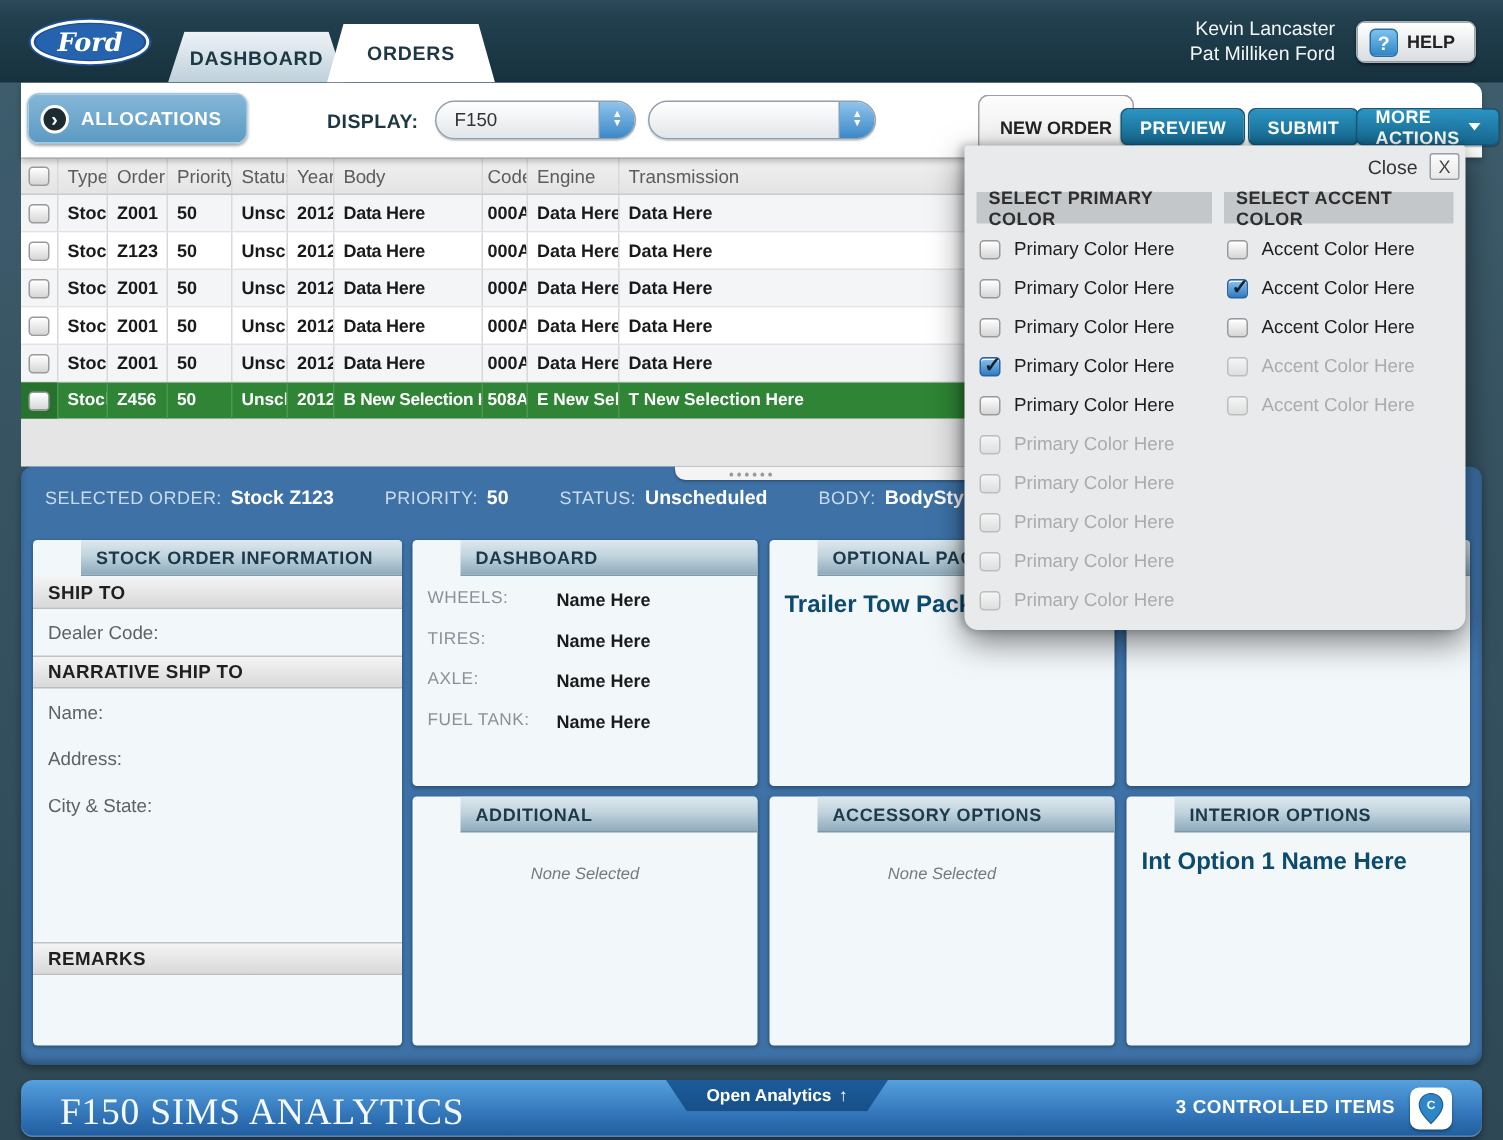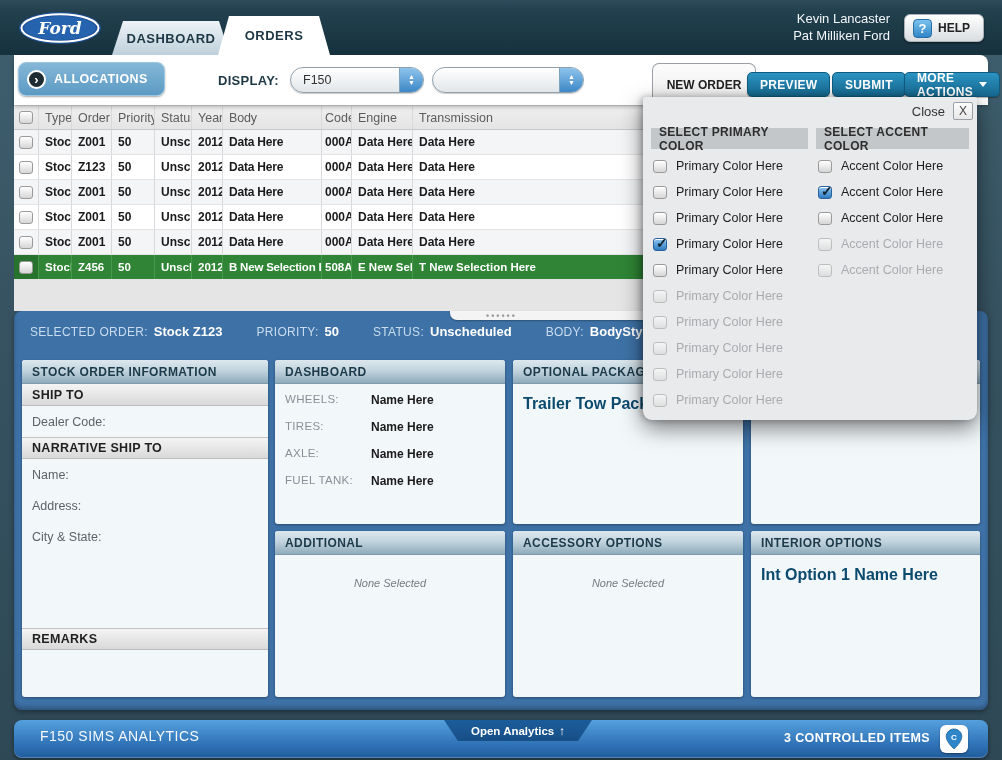--- a/index.html
+++ b/index.html
@@ -77,21 +77,21 @@
   
   .bluebox { position:absolute; left:14px; top:311px; width:974px; height:399px; background:#3e72a7;
     border-radius:8px; z-index:8; box-shadow:inset 0 -3px 4px rgba(0,0,0,.25), 0 2px 5px rgba(0,0,0,.35); }
   .sel-bar { position:absolute; left:16px; top:13px; right:16px; display:flex; gap:34px; align-items:baseline; }
   .sel-pair { display:flex; gap:6px; align-items:baseline; }
   .sel-pair .lab { color:#c9dcef; font-size:12px; letter-spacing:.3px; }
   .sel-pair .val { color:#ffffff; font-weight:bold; font-size:13px; }
   .panel { position:absolute; background:#f2f7fa; border-radius:3px; box-shadow:0 1px 3px rgba(0,0,0,.35); overflow:hidden; }
   .p-head { height:24px; background:linear-gradient(180deg,#dde8ee 0%,#c2d4de 45%,#8fabbc 100%);
     border-bottom:1px solid #7e99a9; display:flex; align-items:center; padding:0 10px;
-    font-weight:bold; font-size:12px; color:#1c3a4a; letter-spacing:.4px; }
+    font-weight:bold; font-size:12px; color:#1c3a4a; letter-spacing:.4px;margin-left:32px; }
   .p-stock { left:8px; top:49px; width:246px; height:337px; }
   .p-func { left:261px; top:49px; width:230px; height:164px; }
   .p-opt  { left:499px; top:49px; width:230px; height:164px; }
   .p-hidden { left:737px; top:49px; width:229px; height:164px; }
   .p-add  { left:261px; top:220px; width:230px; height:166px; }
   .p-acc  { left:499px; top:220px; width:230px; height:166px; }
   .p-int  { left:737px; top:220px; width:229px; height:166px; }
   .sec-bar { height:22px; background:linear-gradient(180deg,#f4f4f4,#d9d9d9); border-top:1px solid #c2c2c2; border-bottom:1px solid #bcbcbc;
     display:flex; align-items:center; padding:0 10px; font-weight:bold; font-size:12.5px; color:#1f1f1f; letter-spacing:.3px; }
   .field-lab { padding:9px 10px 8px; font-size:12.5px; color:#5d6266; }
@@ -114,21 +114,21 @@
   .col-head.accent { left:173px; width:153px; }
   .opt-col { position:absolute; top:56px; display:flex; flex-direction:column; }
   .opt-col.primary { left:10px; width:156px; }
   .opt-col.accent { left:175px; width:152px; }
   .opt-row { display:flex; align-items:center; gap:9px; height:26px; font-size:12.5px; color:#1e1e1e; }
   .opt-row .dim { color:#a9acaf; }
   
   .footer { position:absolute; left:14px; top:720px; width:974px; height:38px; border-radius:8px;
     background:linear-gradient(180deg,#55a0dd 0%,#3579bd 55%,#1f5c9c 100%); z-index:15;
     box-shadow:0 -1px 0 rgba(255,255,255,.25) inset, 0 2px 4px rgba(0,0,0,.4); }
-  .footer-title { position:absolute; left:26px; top:8px; color:#f4f9fd; font-size:14px; letter-spacing:.5px; font-weight:normal; }
+  .footer-title { position:absolute; left:26px; top:8px; color:#f4f9fd; font-size:25px; letter-spacing:.5px; font-weight:normal;font-family:Liberation Serif, serif; }
   .open-tab { position:absolute; left:430px; top:0; width:148px; height:21px; background:linear-gradient(180deg,#1c5c9b,#174f87);
     clip-path:polygon(0 0, 100% 0, calc(100% - 14px) 100%, 14px 100%); display:flex; align-items:center; justify-content:center; gap:5px;
     color:#fff; font-size:11.5px; font-weight:bold; }
   .controlled { position:absolute; right:58px; top:11px; color:#fff; font-size:12.5px; font-weight:bold; letter-spacing:.4px; }
   .pin-badge { position:absolute; right:20px; top:5px; width:28px; height:28px; background:#fff; border-radius:6px;
     display:flex; align-items:center; justify-content:center; box-shadow:0 1px 2px rgba(0,0,0,.4); }
 </style>
 </head>
 <body>
 

